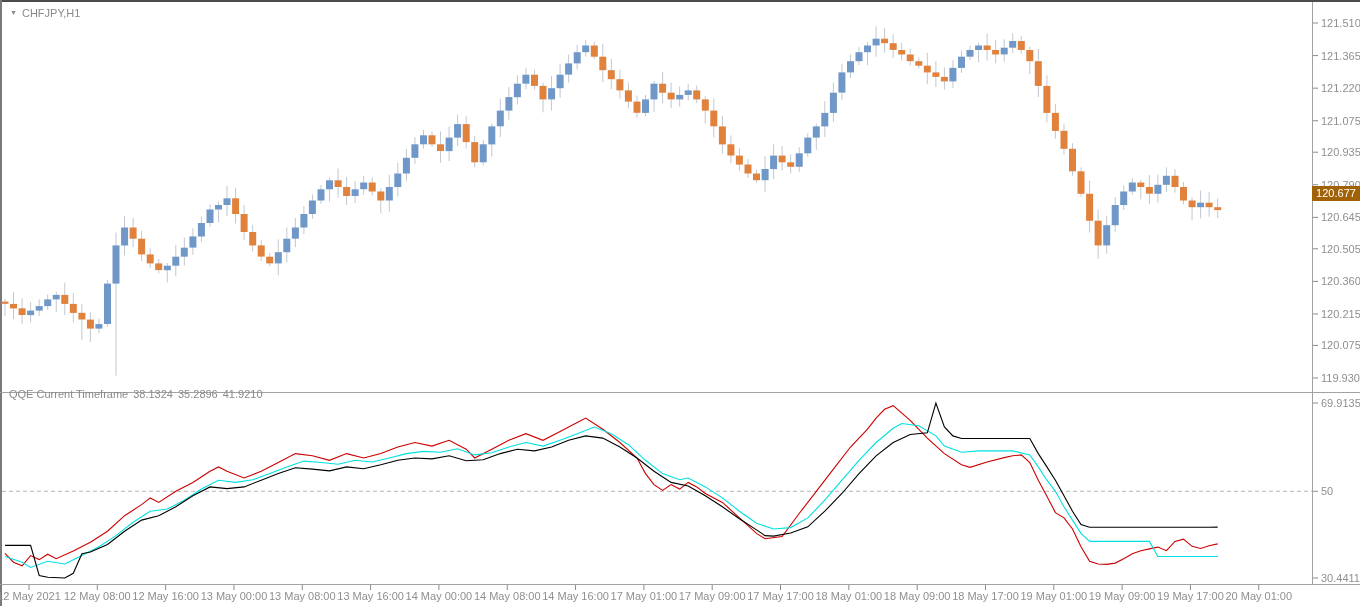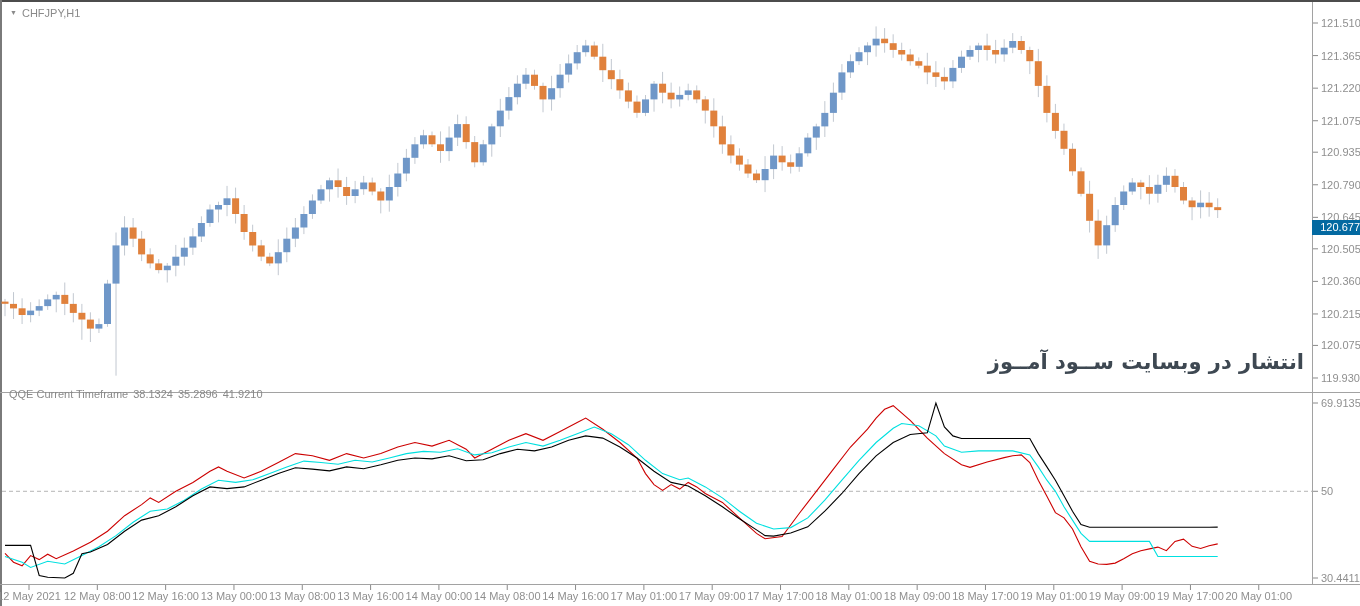--- a/index.html
+++ b/index.html
@@ -394,17 +394,16 @@
     </svg>
 
   <div class="lbl sym" style="left:10px;top:7px">
     <span class="tri">▼</span><span>CHFJPY,H1</span>
   </div>
 
   <div class="lbl qqe" style="left:9px;top:388px">
     <span>QQE Current Timeframe</span><span>38.1324</span><span>35.2896</span><span>41.9210</span>
   </div>
 
-  <div class="wm" style="color: rgb(62, 72, 82);">انتشار در وبسایت ســود آمــوز</div>
-
-  <div class="tag" id="price-tag" style="top: 220px; background: #0369a1; color: rgb(255, 255, 255); text-align: right;">120.677</div>
+
+  <div class="tag" id="price-tag" style="top: 186px; background: #a16207; color: rgb(255, 255, 255);">120.677</div>
 
 </div>
 
 </body></html>

